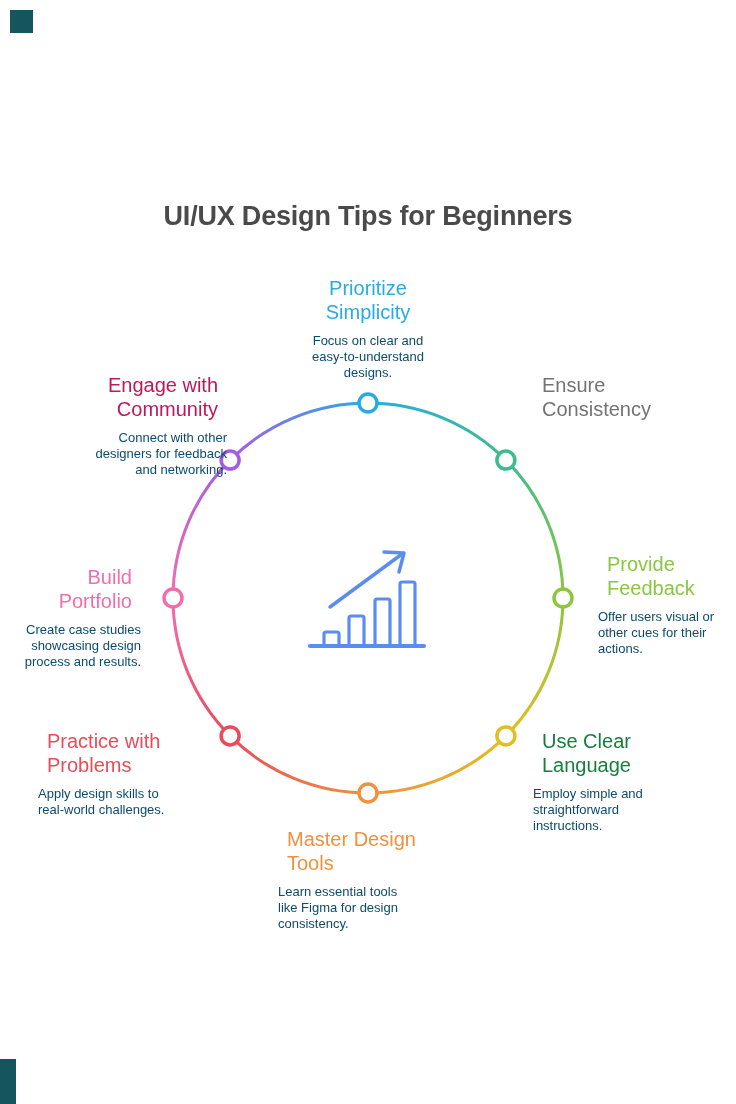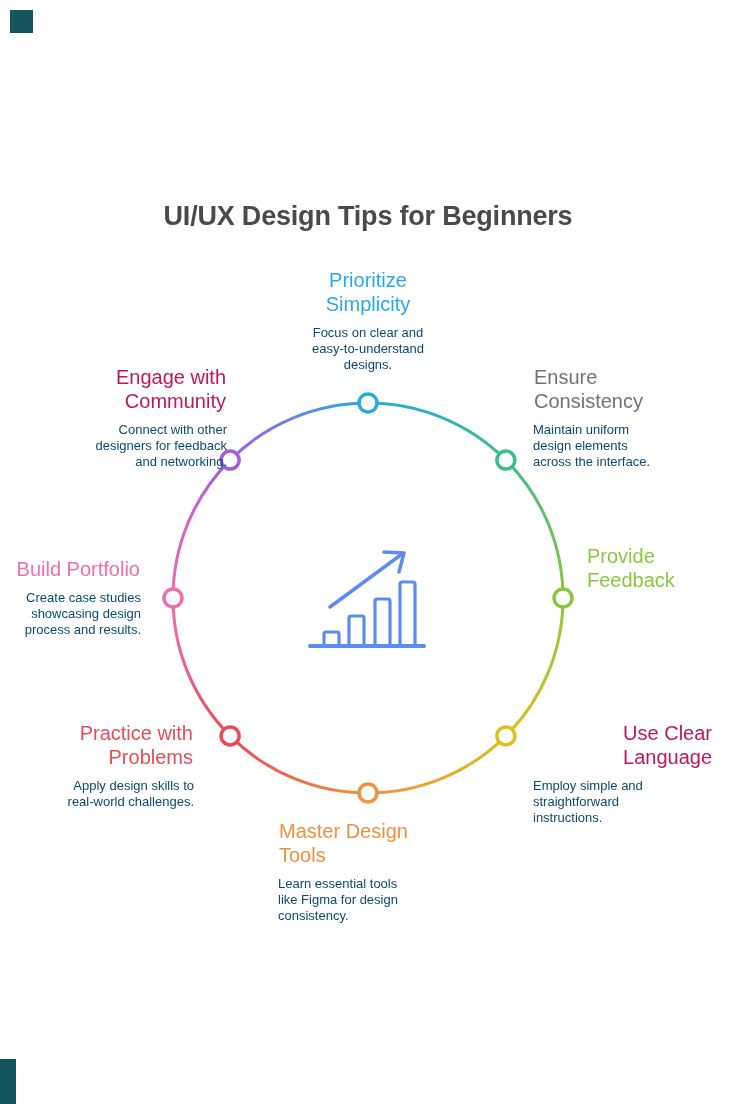--- a/index.html
+++ b/index.html
@@ -20,34 +20,34 @@
     font-size: 27px; font-weight: bold; letter-spacing: -0.2px;
     color: #4a4a4a;
   }
 
   #ring-svg, #center-icon { position: absolute; }
   #ring-svg { left: 0; top: 0; }
   #center-icon { left: 308px; top: 540px; }
 
   .tip { position: absolute; }
   .tip-label {
-    margin: 1px; font-size: 20px; line-height: 24px; font-weight: normal;
+    margin: 9px; font-size: 20px; line-height: 24px; font-weight: normal;
     white-space: pre-line;
   }
   .tip-desc {
     margin: 9px 0 0 0; font-size: 13px; line-height: 16px;
     color: #0c4a6e; white-space: pre-line;
   }
 
   .pos-top          { left: 288px; top: 267px; width: 160px; text-align: center; }
   .pos-top-right    { left: 533px; top: 364px; width: 180px; text-align: left; }
-  .pos-right        { left: 586px; top: 543px; width: 138px; text-align: left; }
+  .pos-right        { left: 598px; top: 543px; width: 138px; text-align: left; }
   .pos-bottom-right { left: 533px; top: 720px; width: 180px; text-align: left; }
   .pos-bottom       { left: 278px; top: 818px; width: 180px; text-align: left; }
-  .pos-bottom-left  { left: 14px;  top: 720px; width: 180px; text-align: right; }
+  .pos-bottom-left  { left: 38px;  top: 720px; width: 180px; text-align: left; }
   .pos-left         { left: 1px;   top: 556px; width: 140px; text-align: right; }
   .pos-left .tip-desc { }
   .pos-top-left     { left: 47px;  top: 364px; width: 180px; text-align: right; }
 </style>
 </head>
 <body>
 
 <div class="stage">
 
   <div class="corner-square" style="background-color: rgb(21, 86, 94);"></div>
@@ -122,32 +122,32 @@
     <h2 class="tip-label" style="color: rgb(41, 171, 226);">Prioritize
 Simplicity</h2>
     <p class="tip-desc">Focus on clear and
 easy-to-understand
 designs.</p>
   </div>
 
   <div class="tip pos-top-right">
     <h2 class="tip-label" style="color: #737373;">Ensure
 Consistency</h2>
-    <p class="tip-desc">Maintain uniform
-design elements
-across the interface.</p>
   </div>
 
   <div class="tip pos-right">
     <h2 class="tip-label" style="color: rgb(140, 198, 63);">Provide
 Feedback</h2>
+    <p class="tip-desc">Offer users visual or
+other cues for their
+actions.</p>
   </div>
 
   <div class="tip pos-bottom-right">
-    <h2 class="tip-label" style="color: #be185d; text-align: right;">Use Clear
+    <h2 class="tip-label" style="color: #15803d;">Use Clear
 Language</h2>
     <p class="tip-desc">Employ simple and
 straightforward
 instructions.</p>
   </div>
 
   <div class="tip pos-bottom">
     <h2 class="tip-label" style="color: rgb(240, 145, 61);">Master Design
 Tools</h2>
     <p class="tip-desc">Learn essential tools

